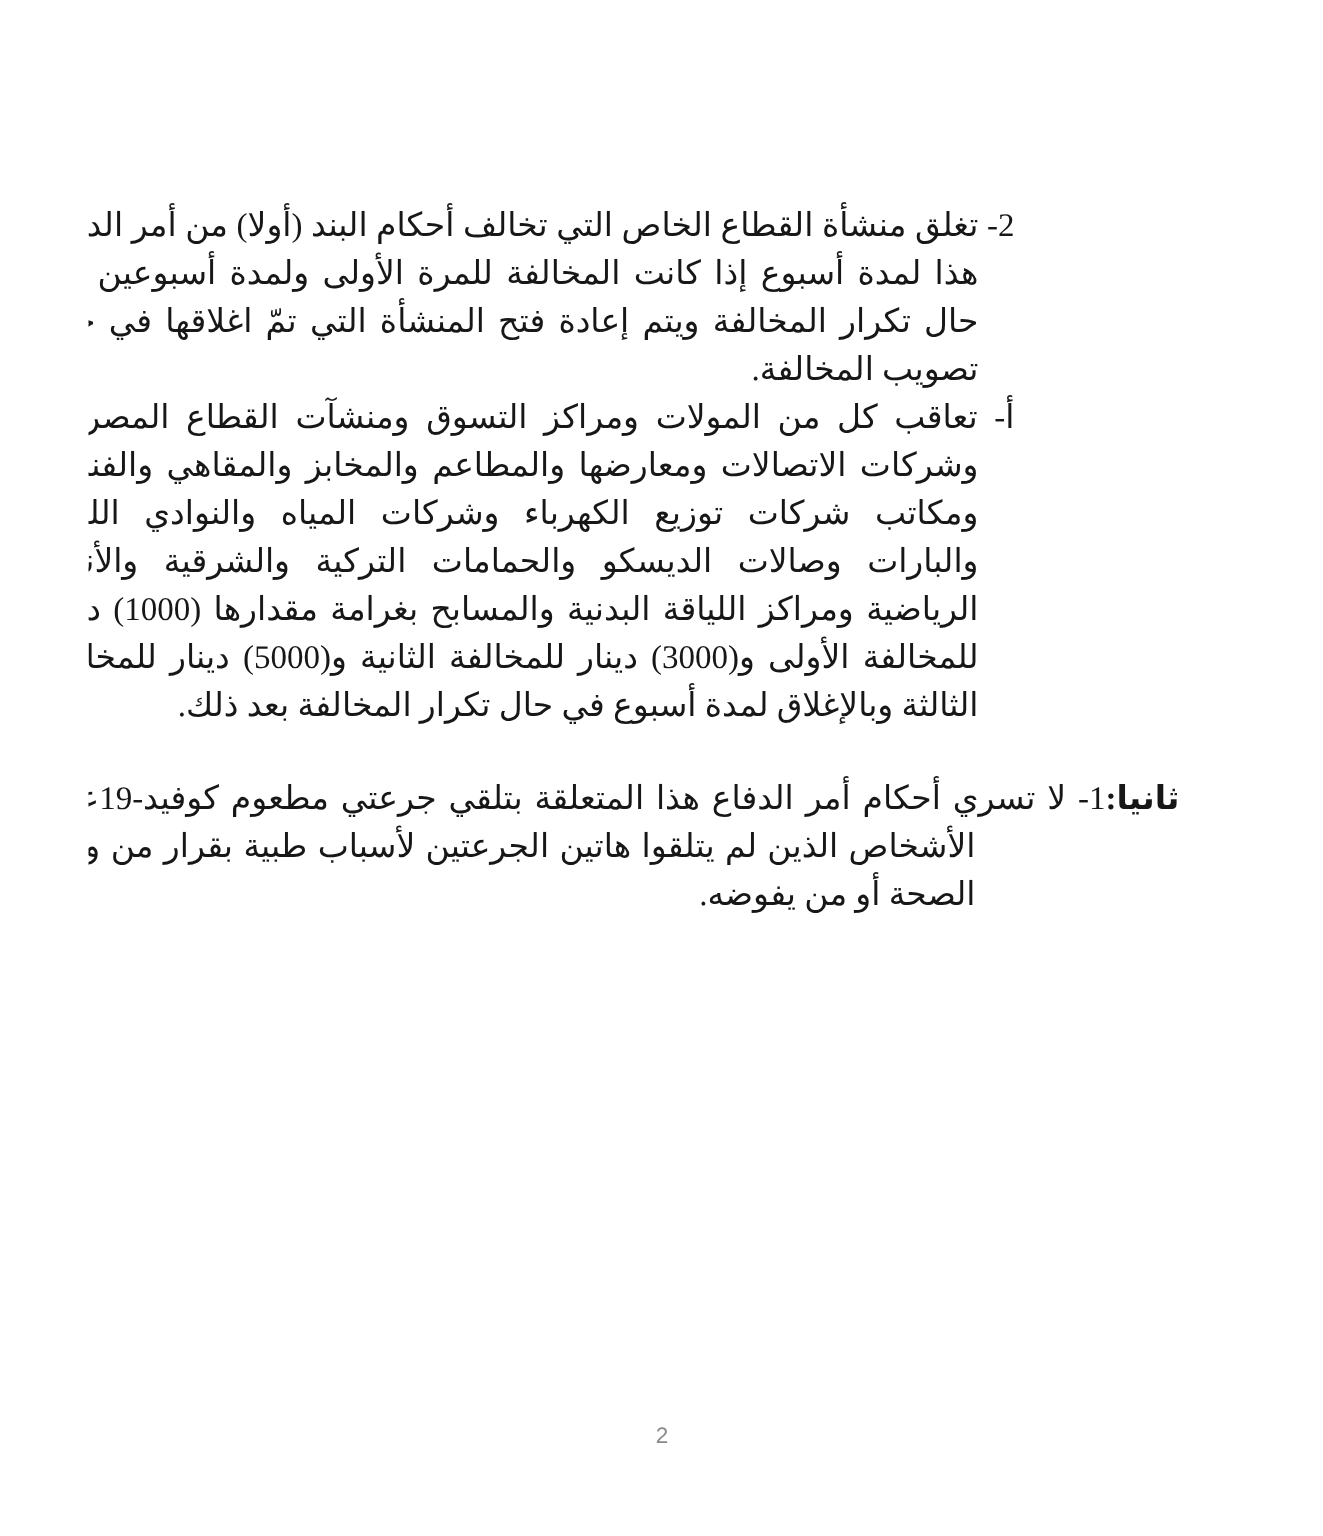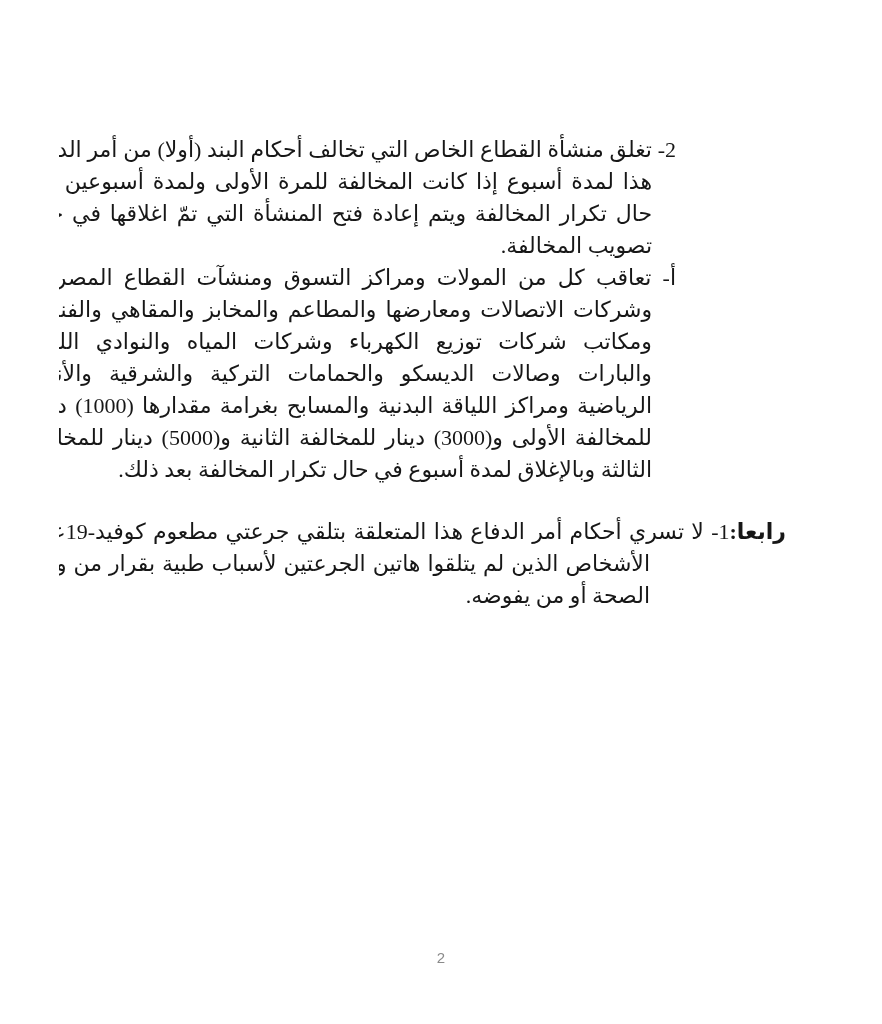--- a/index.html
+++ b/index.html
@@ -56,19 +56,19 @@
 
 <div class="page">
   <div class="content">
 
     <p class="para item">2- تغلق منشأة القطاع الخاص التي تخالف أحكام البند (أولا) من أمر الدفاع هذا لمدة أسبوع إذا كانت المخالفة للمرة الأولى ولمدة أسبوعين في حال تكرار المخالفة ويتم إعادة فتح المنشأة التي تمّ اغلاقها في حال تصويب المخالفة.</p>
 
 
     <p class="para item">أ- تعاقب كل من المولات ومراكز التسوق ومنشآت القطاع المصرفي وشركات الاتصالات ومعارضها والمطاعم والمخابز والمقاهي والفنادق ومكاتب شركات توزيع الكهرباء وشركات المياه والنوادي الليلية والبارات وصالات الديسكو والحمامات التركية والشرقية والأندية الرياضية ومراكز اللياقة البدنية والمسابح بغرامة مقدارها (1000) دينار للمخالفة الأولى و(3000) دينار للمخالفة الثانية و(5000) دينار للمخالفة الثالثة وبالإغلاق لمدة أسبوع في حال تكرار المخالفة بعد ذلك.</p>
 
 
-    <p class="para section"><span class="section-label">رابعا:</span><span>1- لا تسري أحكام أمر الدفاع هذا المتعلقة بتلقي جرعتي مطعوم كوفيد-19على الأشخاص الذين لم يتلقوا هاتين الجرعتين لأسباب طبية بقرار من وزير الصحة أو من يفوضه.</span></p>
+    <p class="para section"><span class="section-label">ثانيا:</span><span>1- لا تسري أحكام أمر الدفاع هذا المتعلقة بتلقي جرعتي مطعوم كوفيد-19على الأشخاص الذين لم يتلقوا هاتين الجرعتين لأسباب طبية بقرار من وزير الصحة أو من يفوضه.</span></p>
 
 
   </div>
 
   <div class="page-number">2</div>
 </div>
 
 </body></html>

